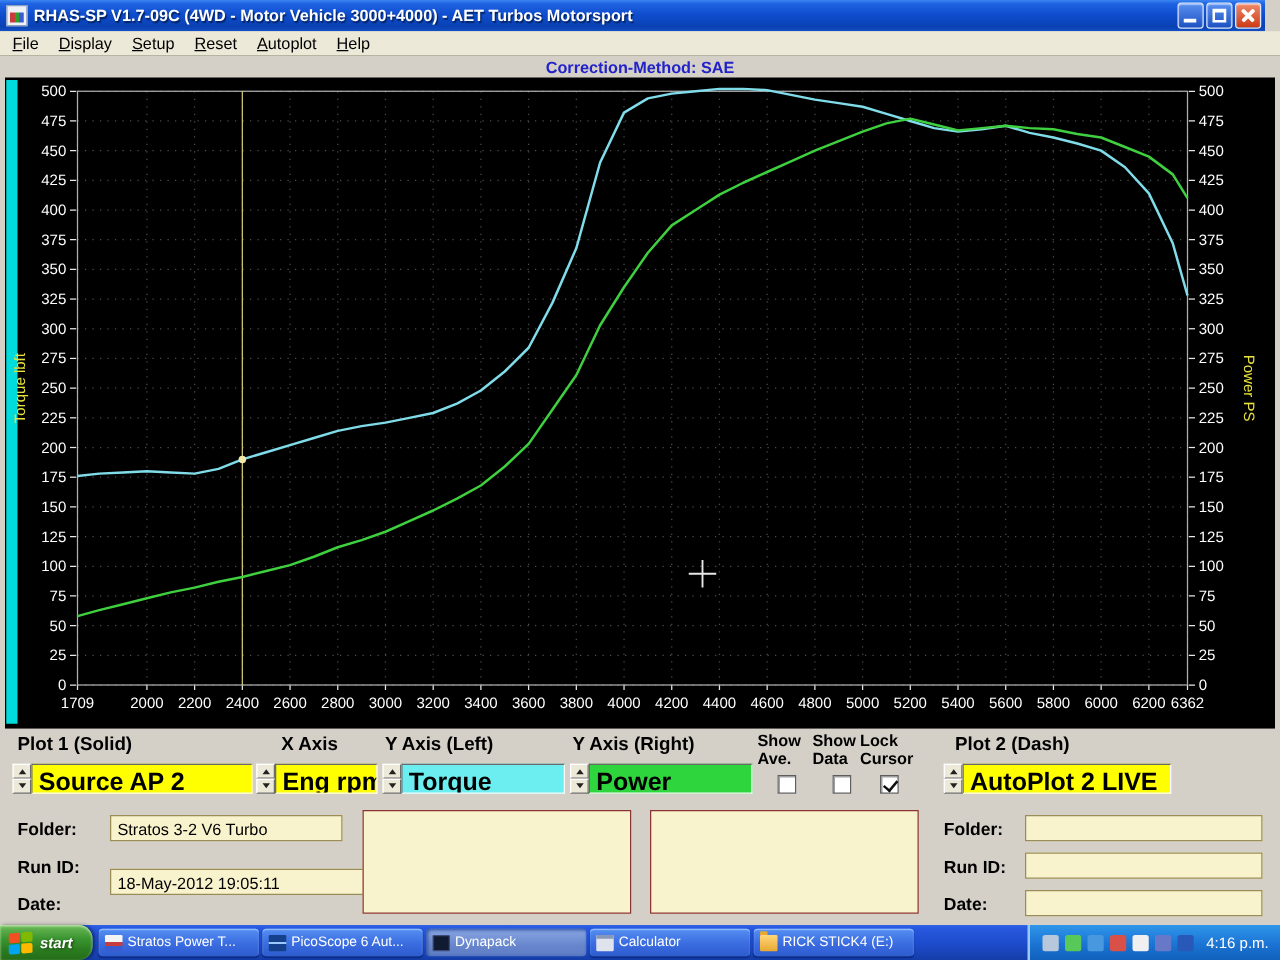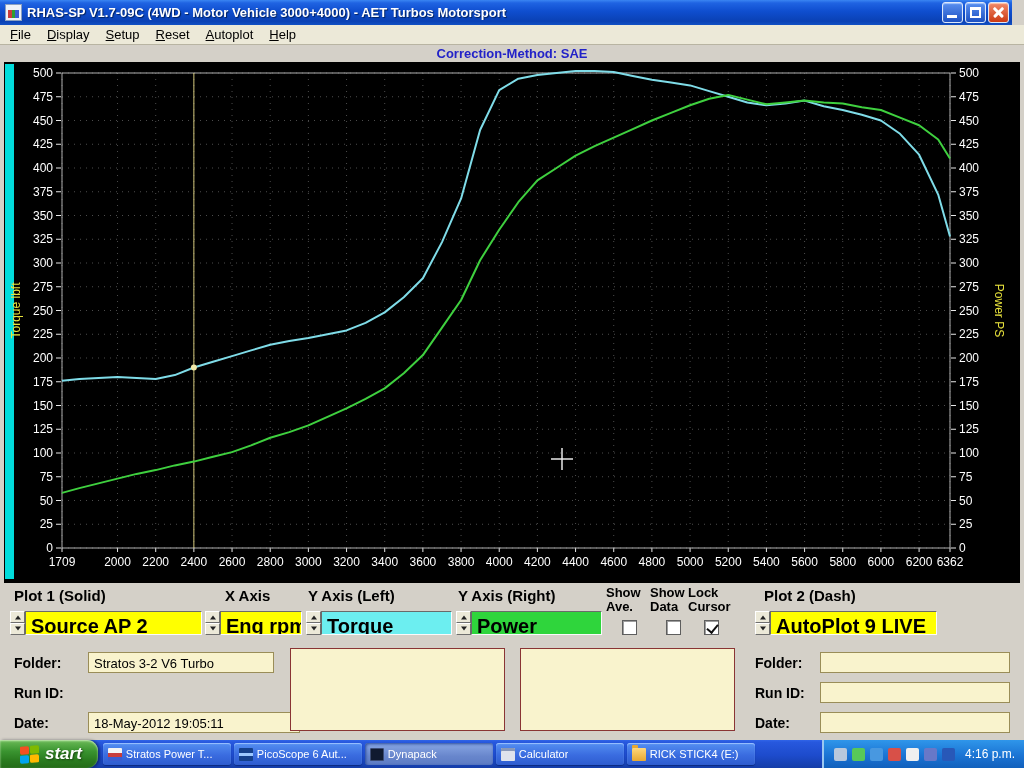--- a/index.html
+++ b/index.html
@@ -58,21 +58,21 @@
     border:solid #101010;border-width:0 2px 2px 0;transform:rotate(40deg)}
   .frow-label{position:absolute;font-weight:bold;font-size:14px;color:#000;white-space:nowrap}
   .fld{position:absolute;height:21px;background:#f9f3cd;border:1px solid #9a8d58;font-size:13px;
     padding:3px 5px;color:#000;white-space:nowrap;overflow:hidden}
   .listbox{position:absolute;top:65px;width:215px;height:83px;background:#f9f3cd;border:1px solid #8a3434}
 
   
   .taskbar{position:absolute;top:740px;left:0;right:0;height:28px;display:flex;align-items:center;
     background:linear-gradient(#3064e8 0%,#2758de 8%,#1d4bcc 55%,#153da8 100%)}
   .start-btn{height:28px;flex:none;border-radius:0 11px 11px 0;display:flex;align-items:center;gap:6px;
-    padding:0 16px 0 20px;color:#fff;font-style:italic;font-weight:bold;font-size:17px;
+    padding:0 16px 0 7px;color:#fff;font-style:italic;font-weight:bold;font-size:12px;
     background:linear-gradient(#6cbb58 0%,#3a9430 40%,#2b7d20 70%,#246c18 100%);
     box-shadow:inset 0 1px 2px #c8eab8,2px 0 3px rgba(0,0,20,.45);text-shadow:1px 1px 2px #1a4410}
   .flag{display:grid;grid-template:8px 8px / 9px 9px;gap:1px;transform:skewY(-5deg)}
   .fc{border-radius:1px 2px;display:block}
   .fc1{background:#f25022}.fc2{background:#7fba00}.fc3{background:#00a4ef}.fc4{background:#ffb900}
   .tasks{display:flex;gap:3px;margin-left:5px}
   .task-btn{width:128px;height:22px;border-radius:3px;display:flex;align-items:center;color:#fff;font-size:11px;
     background:linear-gradient(#548ff2 0%,#3a6ce0 55%,#2e5ccf 100%);
     box-shadow:inset 0 1px 1px #9cc2ff,0 1px 1px #0a2a80;overflow:hidden;white-space:nowrap}
   .task-btn.active{background:linear-gradient(#89a8e4 0%,#6886cc 60%,#5d7cc4 100%);
@@ -344,21 +344,21 @@
         <div class="sp up"></div>
         <div class="sp dn"></div>
       </div>
       <div class="combo-field" style="background: rgb(108, 238, 240);">Torque</div>
     </div>
     <div class="combo" style="left:755px;width:182px">
       <div class="spin">
         <div class="sp up"></div>
         <div class="sp dn"></div>
       </div>
-      <div class="combo-field" style="background: rgb(255, 255, 0);">AutoPlot 9 LIVE</div>
+      <div class="combo-field" style="background: rgb(255, 255, 0);">AutoPlot 2 LIVE</div>
     </div>
 
     <div id="checkbox-area">
         <div class="cb-col" style="left: 606px;">
           <div>Show</div>
           <div>Ave.</div>
           <div class="cb-box"></div>
         </div>
         <div class="cb-col" style="left: 650px;">
           <div>Show</div>
@@ -369,21 +369,21 @@
           <div>Lock</div>
           <div>Cursor</div>
           <div class="cb-box checked"></div>
         </div>
       </div>
 
     <div class="frow-label" style="left:14px;top:72px">Folder:</div>
     <div class="fld" style="left:88px;top:69px;width:186px">Stratos 3-2 V6 Turbo</div>
     <div class="frow-label" style="left:14px;top:102px">Run ID:</div>
     <div class="frow-label" style="left:14px;top:132px">Date:</div>
-    <div class="fld" style="left:88px;top:129px;width:212px">18-May-2012  19:05:11</div>
+    <div class="fld" style="left:88px;top:112px;width:212px">18-May-2012  19:05:11</div>
 
     <div class="listbox" style="left:290px"></div>
     <div class="listbox" style="left:520px"></div>
 
     <div class="frow-label" style="left:755px;top:72px">Folder:</div>
     <div class="fld" style="left:820px;top:69px;width:190px"></div>
     <div class="frow-label" style="left:755px;top:102px">Run ID:</div>
     <div class="fld" style="left:820px;top:99px;width:190px"></div>
     <div class="frow-label" style="left:755px;top:132px">Date:</div>
     <div class="fld" style="left:820px;top:129px;width:190px"></div>

